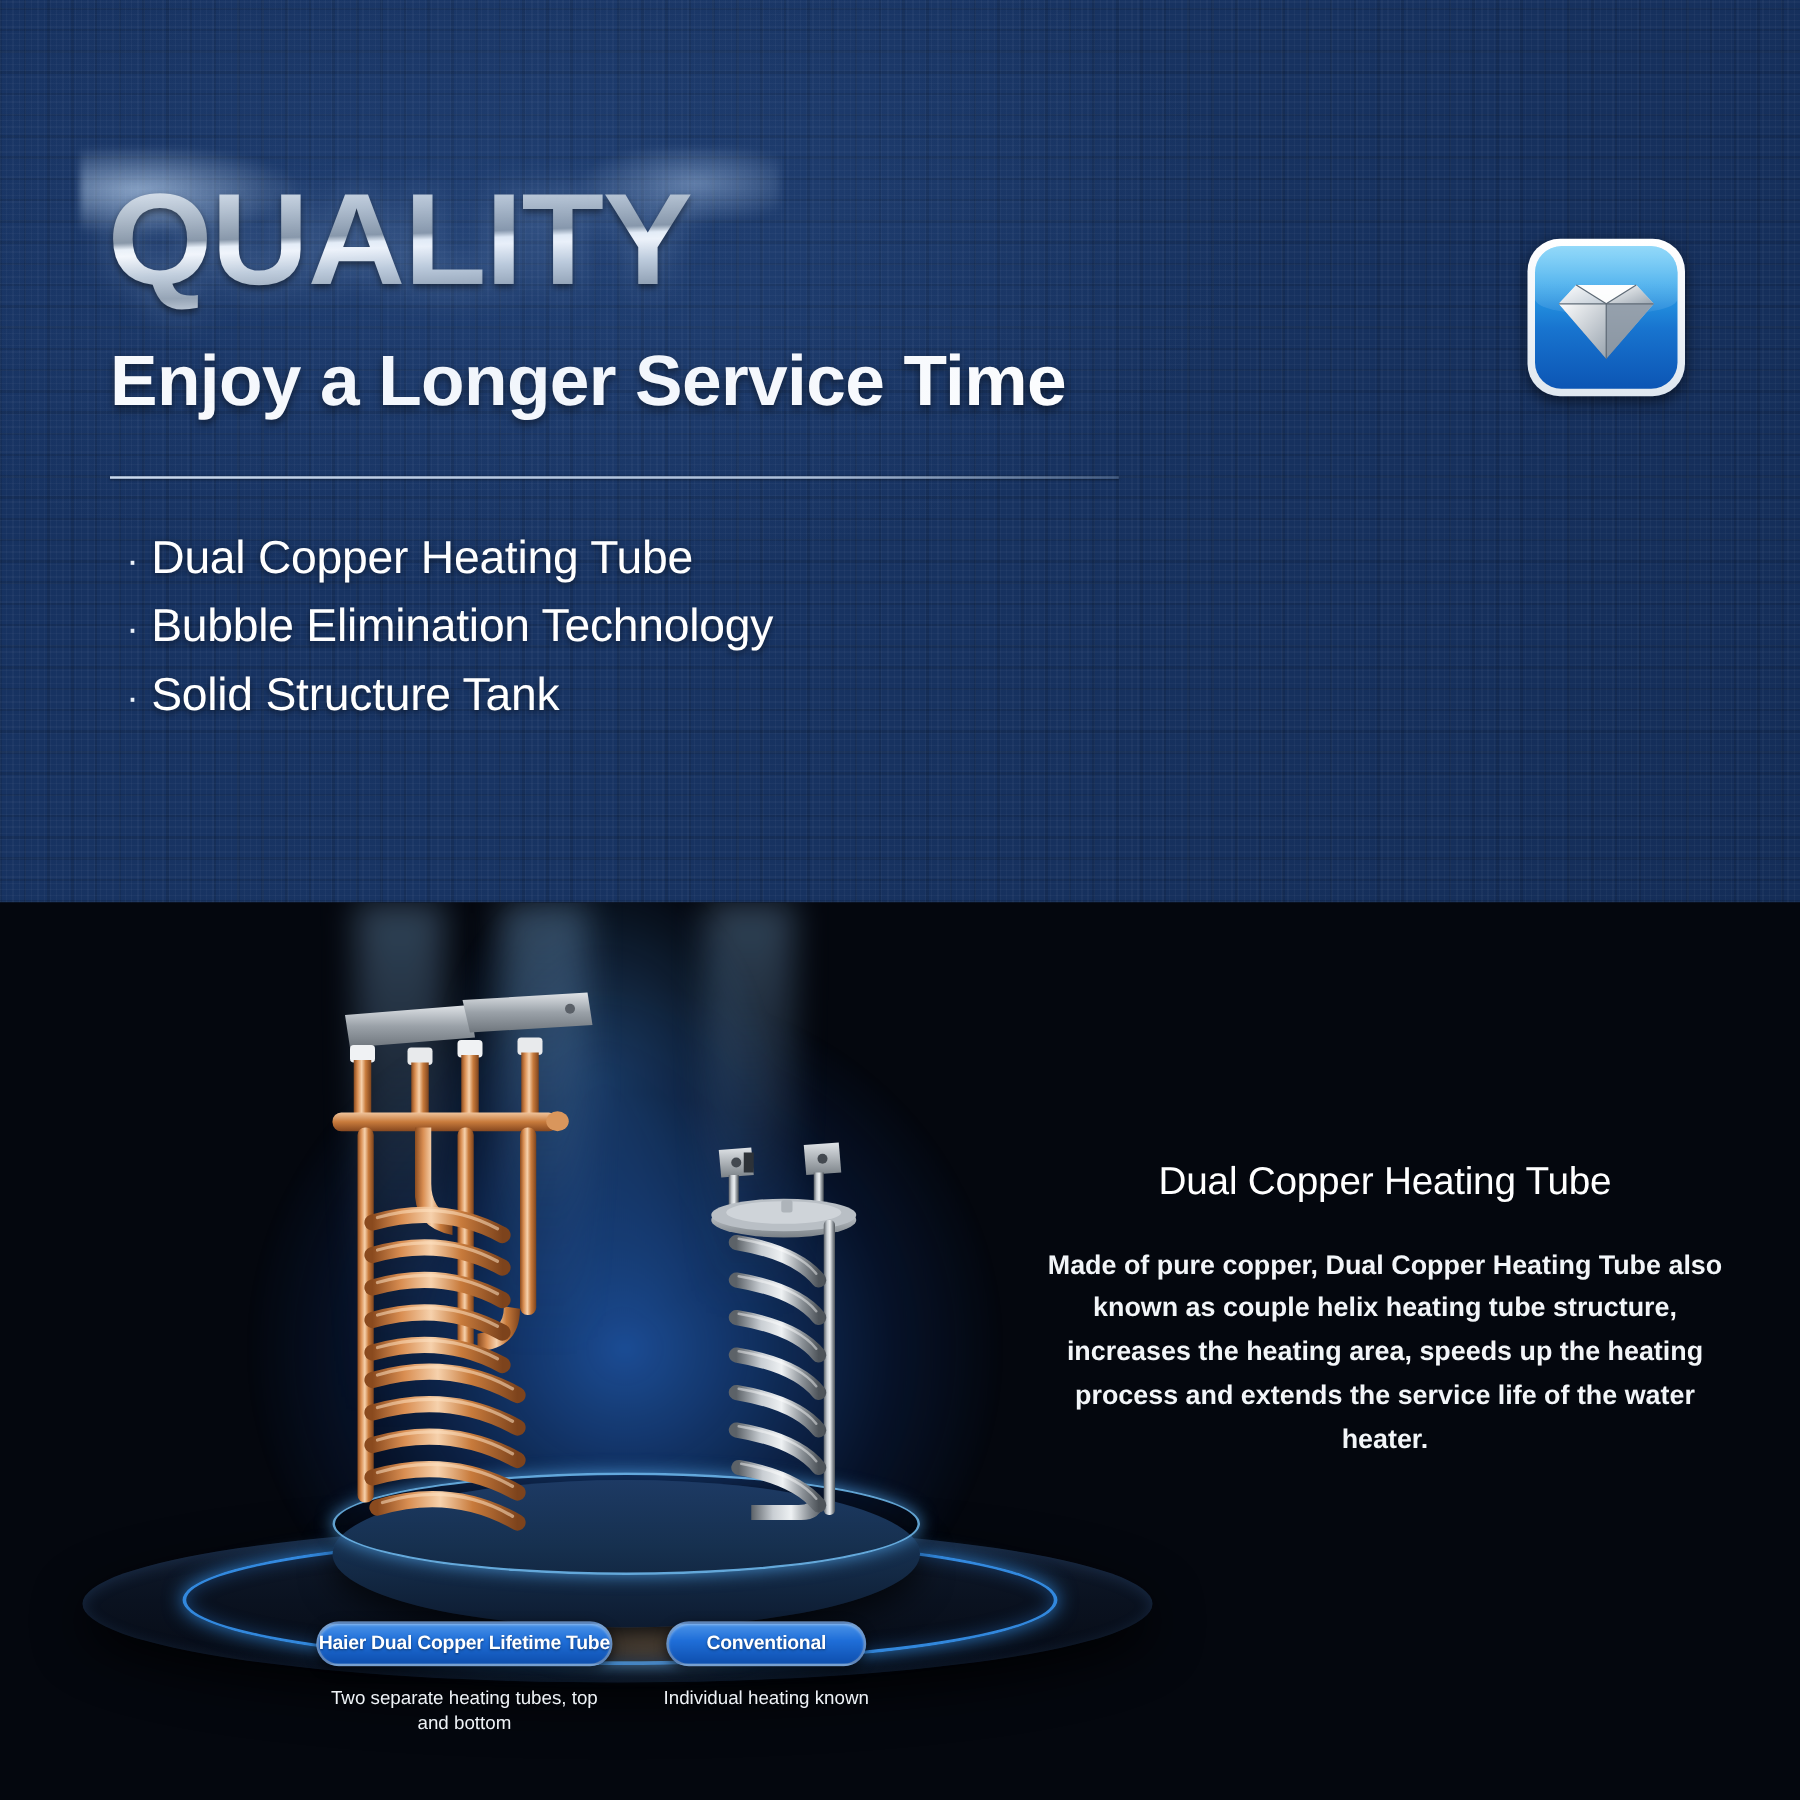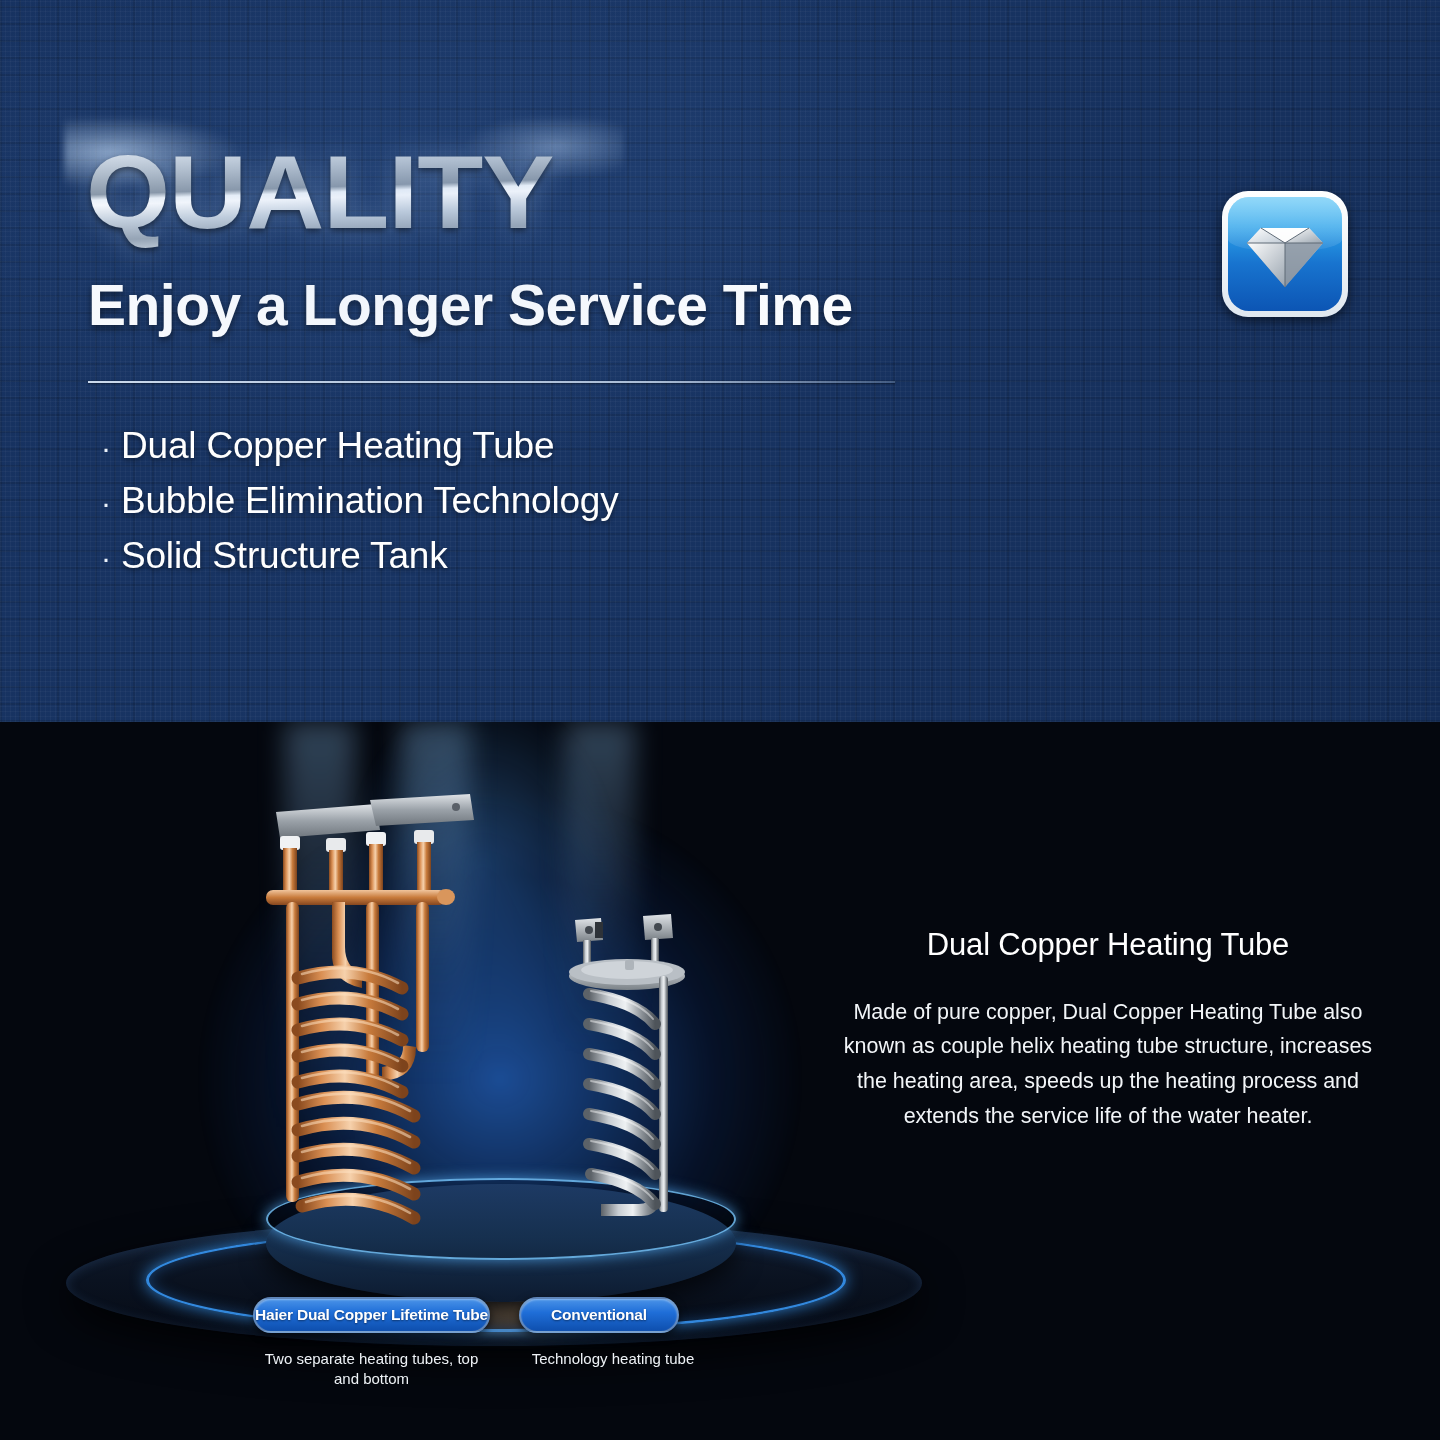--- a/index.html
+++ b/index.html
@@ -105,21 +105,21 @@
   .beam{
     position:absolute; top:0; width:70px; height:420px;
     background:linear-gradient(180deg, rgba(150,205,255,.30), rgba(120,180,250,.05) 70%, rgba(0,0,0,0));
     filter:blur(13px);
   }
   .beam.b1{ left:285px; } .beam.b2{ left:400px; height:360px; } .beam.b3{ left:565px; height:330px; }
 
   .right-col{ position:absolute; left:838px; top:205px; width:540px; text-align:center; }
   .rc-head{ font-size:31px; color:#ffffff; font-weight:400; letter-spacing:-.2px; line-height:1.18; }
   .rc-sub{ font-size:31px; color:#84d5f7; font-weight:700; letter-spacing:-.3px; margin-top:8px; line-height:1.18; }
-  .rc-body{ margin-top:31px; font-size:21.5px; line-height:1.62; color:#f2f5f8; font-weight:400;text-align:center; }
+  .rc-body{ margin-top:31px; font-size:21.5px; line-height:1.62; color:#f2f5f8; font-weight:700;text-align:center; }
 
   
   .podium{ position:absolute; left:66px; top:450px; width:856px; height:180px; }
   .tier-outer{
     position:absolute; left:0; top:48px; width:856px; height:126px; border-radius:50%;
     background:linear-gradient(180deg,#121d2f 0%, #0a1220 48%, #060a13 100%);
     box-shadow:0 14px 40px rgba(0,0,0,.8), inset 0 2px 12px rgba(90,150,230,.18);
   }
   .ring-outer{
     position:absolute; left:80px; top:56px; width:700px; height:104px; border-radius:50%;
@@ -147,21 +147,21 @@
   .pill{
     position:absolute; height:36px; border-radius:18px;
     display:flex; align-items:center; justify-content:center;
     background:linear-gradient(180deg,#4a93e8 0%, #1f6ed8 42%, #0e4fae 100%);
     border:2px solid rgba(160,175,190,.55);
     box-shadow:0 3px 9px rgba(0,0,0,.65), inset 0 1px 2px rgba(255,255,255,.35);
     color:#fff; font-size:15.5px; font-weight:700; letter-spacing:-.2px; white-space:nowrap;
     text-shadow:0 1px 2px rgba(0,0,0,.45);
   }
   .pill.p1{ left:253px; top:0; width:237px; }
-  .pill.p2{ left:519px; top:0; width:160px; }
+  .pill.p2{ left:533px; top:0; width:160px; }
 
   .cap{ position:absolute; font-size:15px; color:#eef2f6; line-height:1.3; text-align:center; white-space:pre-line; }
   .cap.c1{ left:253px; top:52px; width:237px; }
   .cap.c2{ left:513px; top:52px; width:200px; }
 </style>
 </head>
 <body>
 
 <div class="page">
 
@@ -357,21 +357,21 @@
       <div class="podium-warm"></div>
       <div class="tier-inner"></div>
       <div class="ring-inner"></div>
     </div>
 
     <div class="pills">
       <div class="pill p1">Haier Dual Copper Lifetime Tube</div>
       <div class="pill p2">Conventional</div>
       <div class="cap c1">Two separate heating tubes, top
 and bottom</div>
-      <div class="cap c2">Technology heating tube</div>
+      <div class="cap c2">Individual heating known</div>
     </div>
 
     <div class="right-col">
       <div class="rc-head">Dual Copper Heating Tube</div>
       <p class="rc-body">Made of pure copper, Dual Copper Heating Tube also known as couple helix heating tube structure, increases the heating area, speeds up the heating process and extends the service life of the water heater.</p>
     </div>
   </section>
 
 </div>
 

